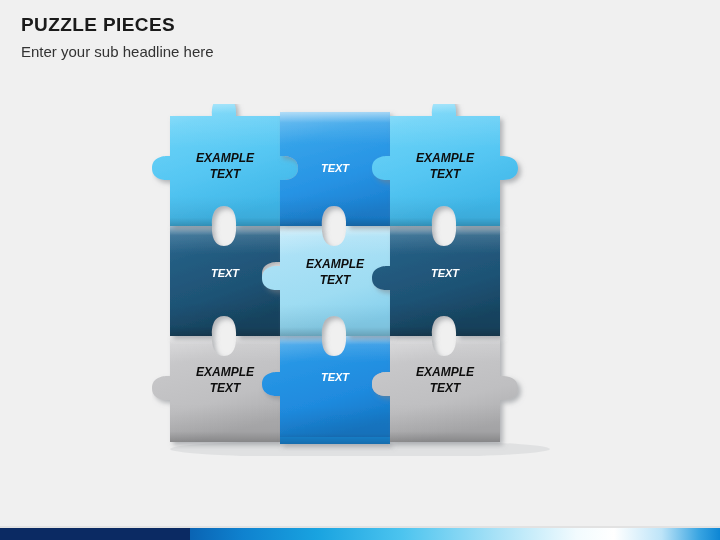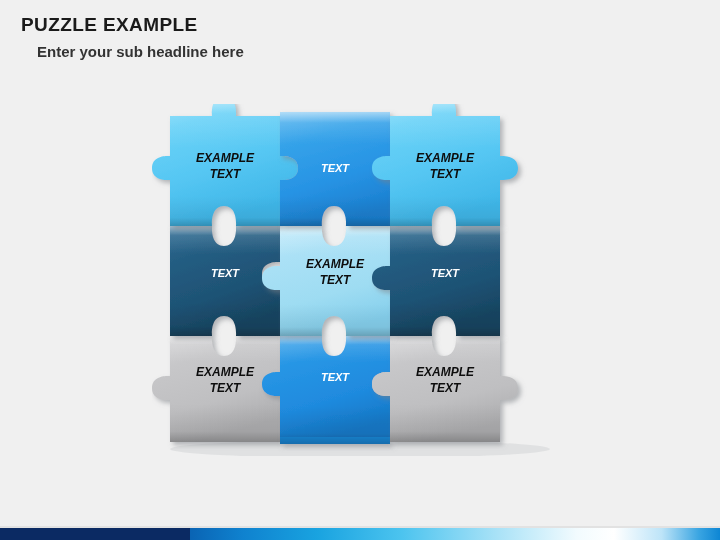--- a/index.html
+++ b/index.html
@@ -12,22 +12,22 @@
   #slide{position:absolute;inset:0;width:720px;height:540px;}
 
   
   #header{position:absolute;left:21px;top:14px;}
   #title{
     font-size:19px;font-weight:bold;color:#1a1a1a;
     letter-spacing:.4px;line-height:22px;margin:0;
     font-family:"Liberation Sans", sans-serif;
   }
   #subtitle{
-    font-size:15px;font-weight:bold;color:#333;
-    line-height:20px;margin:6px 0 0 16px;
+    font-size:15px;font-weight:normal;color:#333;
+    line-height:20px;margin:6px 0 0 0;
     font-family:"Liberation Sans", sans-serif;
   }
 
   
   #puzzle-wrap{
     position:absolute;left:152px;top:104px;width:410px;height:352px;font-style:italic;
   }
   #puzzle-svg{display:block;width:410px;height:352px;}
 
   .piece-label{
@@ -65,21 +65,21 @@
     position:absolute;left:0;top:526px;width:720px;height:2px;
     background:#e2e2e2;
   }
 </style>
 </head>
 <body>
 
 <div id="slide">
 
   <div id="header">
-    <h1 id="title">PUZZLE EXAMPLE</h1>
+    <h1 id="title">PUZZLE PIECES</h1>
     <p id="subtitle">Enter your sub headline here</p>
   </div>
 
   <div id="puzzle-wrap">
     <svg id="puzzle-svg" viewBox="0 0 410 352" xmlns="http://www.w3.org/2000/svg">
       <defs>
 
         <filter id="pieceShadow" x="-25%" y="-25%" width="160%" height="160%">
           <feDropShadow dx="3" dy="3" stdDeviation="2.6" flood-color="#7d8287" flood-opacity="0.55"></feDropShadow>
         </filter>

